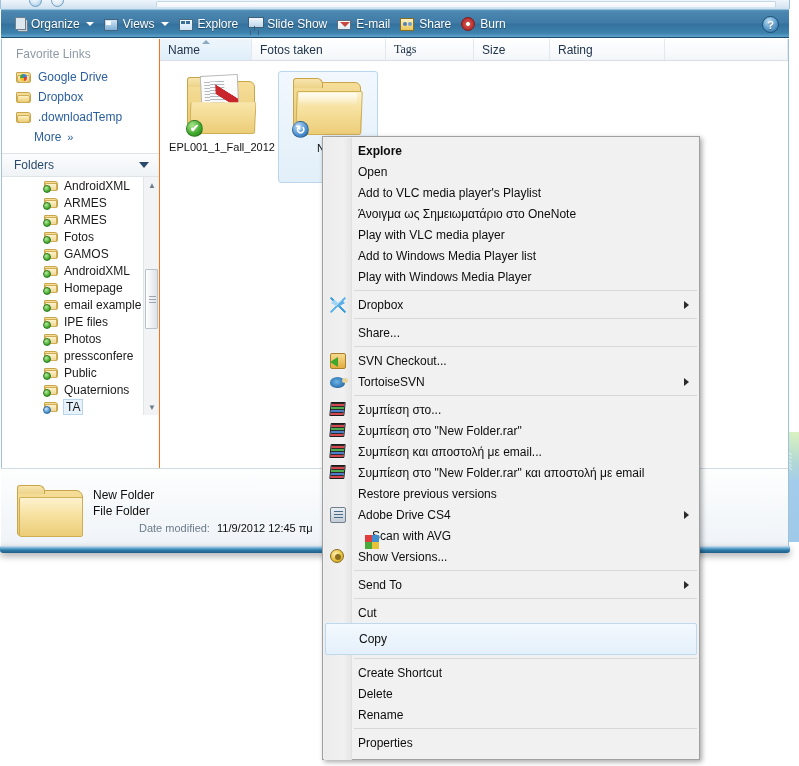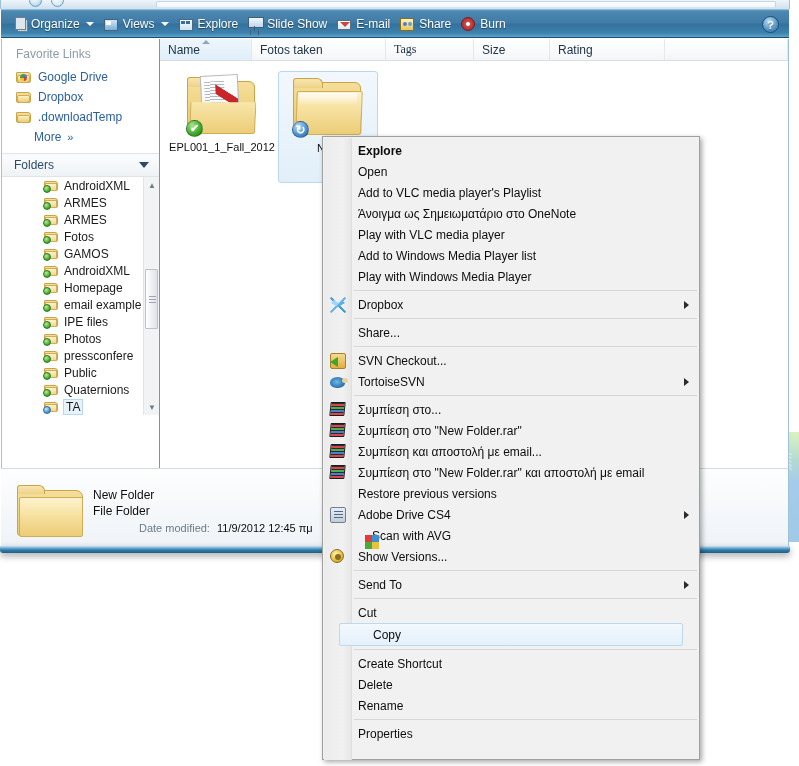--- a/index.html
+++ b/index.html
@@ -381,23 +381,23 @@
     display: flex; align-items: center;
     padding-left: 35px;
     cursor: default;
     white-space: nowrap;
   }
   .ctx-item.bold { font-weight: bold; }
   .ctx-item.highlight {
     background: linear-gradient(180deg, #f3f9fe 0%, #e4f0fa 100%);
     border: 1px solid #bcd9ef;
     border-radius: 2px;
-    margin: 0 16px;
+    margin: 0 2px;
     padding-left: 33px;
-    height: 23px;
+    height: 32px;
   }
   .ctx-sep {
     height: 1px;
     background: #d7d7d7;
     margin: 3px 2px 3px 31px;
   }
   .ctx-arrow {
     position: absolute; right: 10px; top: 50%;
     margin-top: -4px;
     width:0;height:0;

